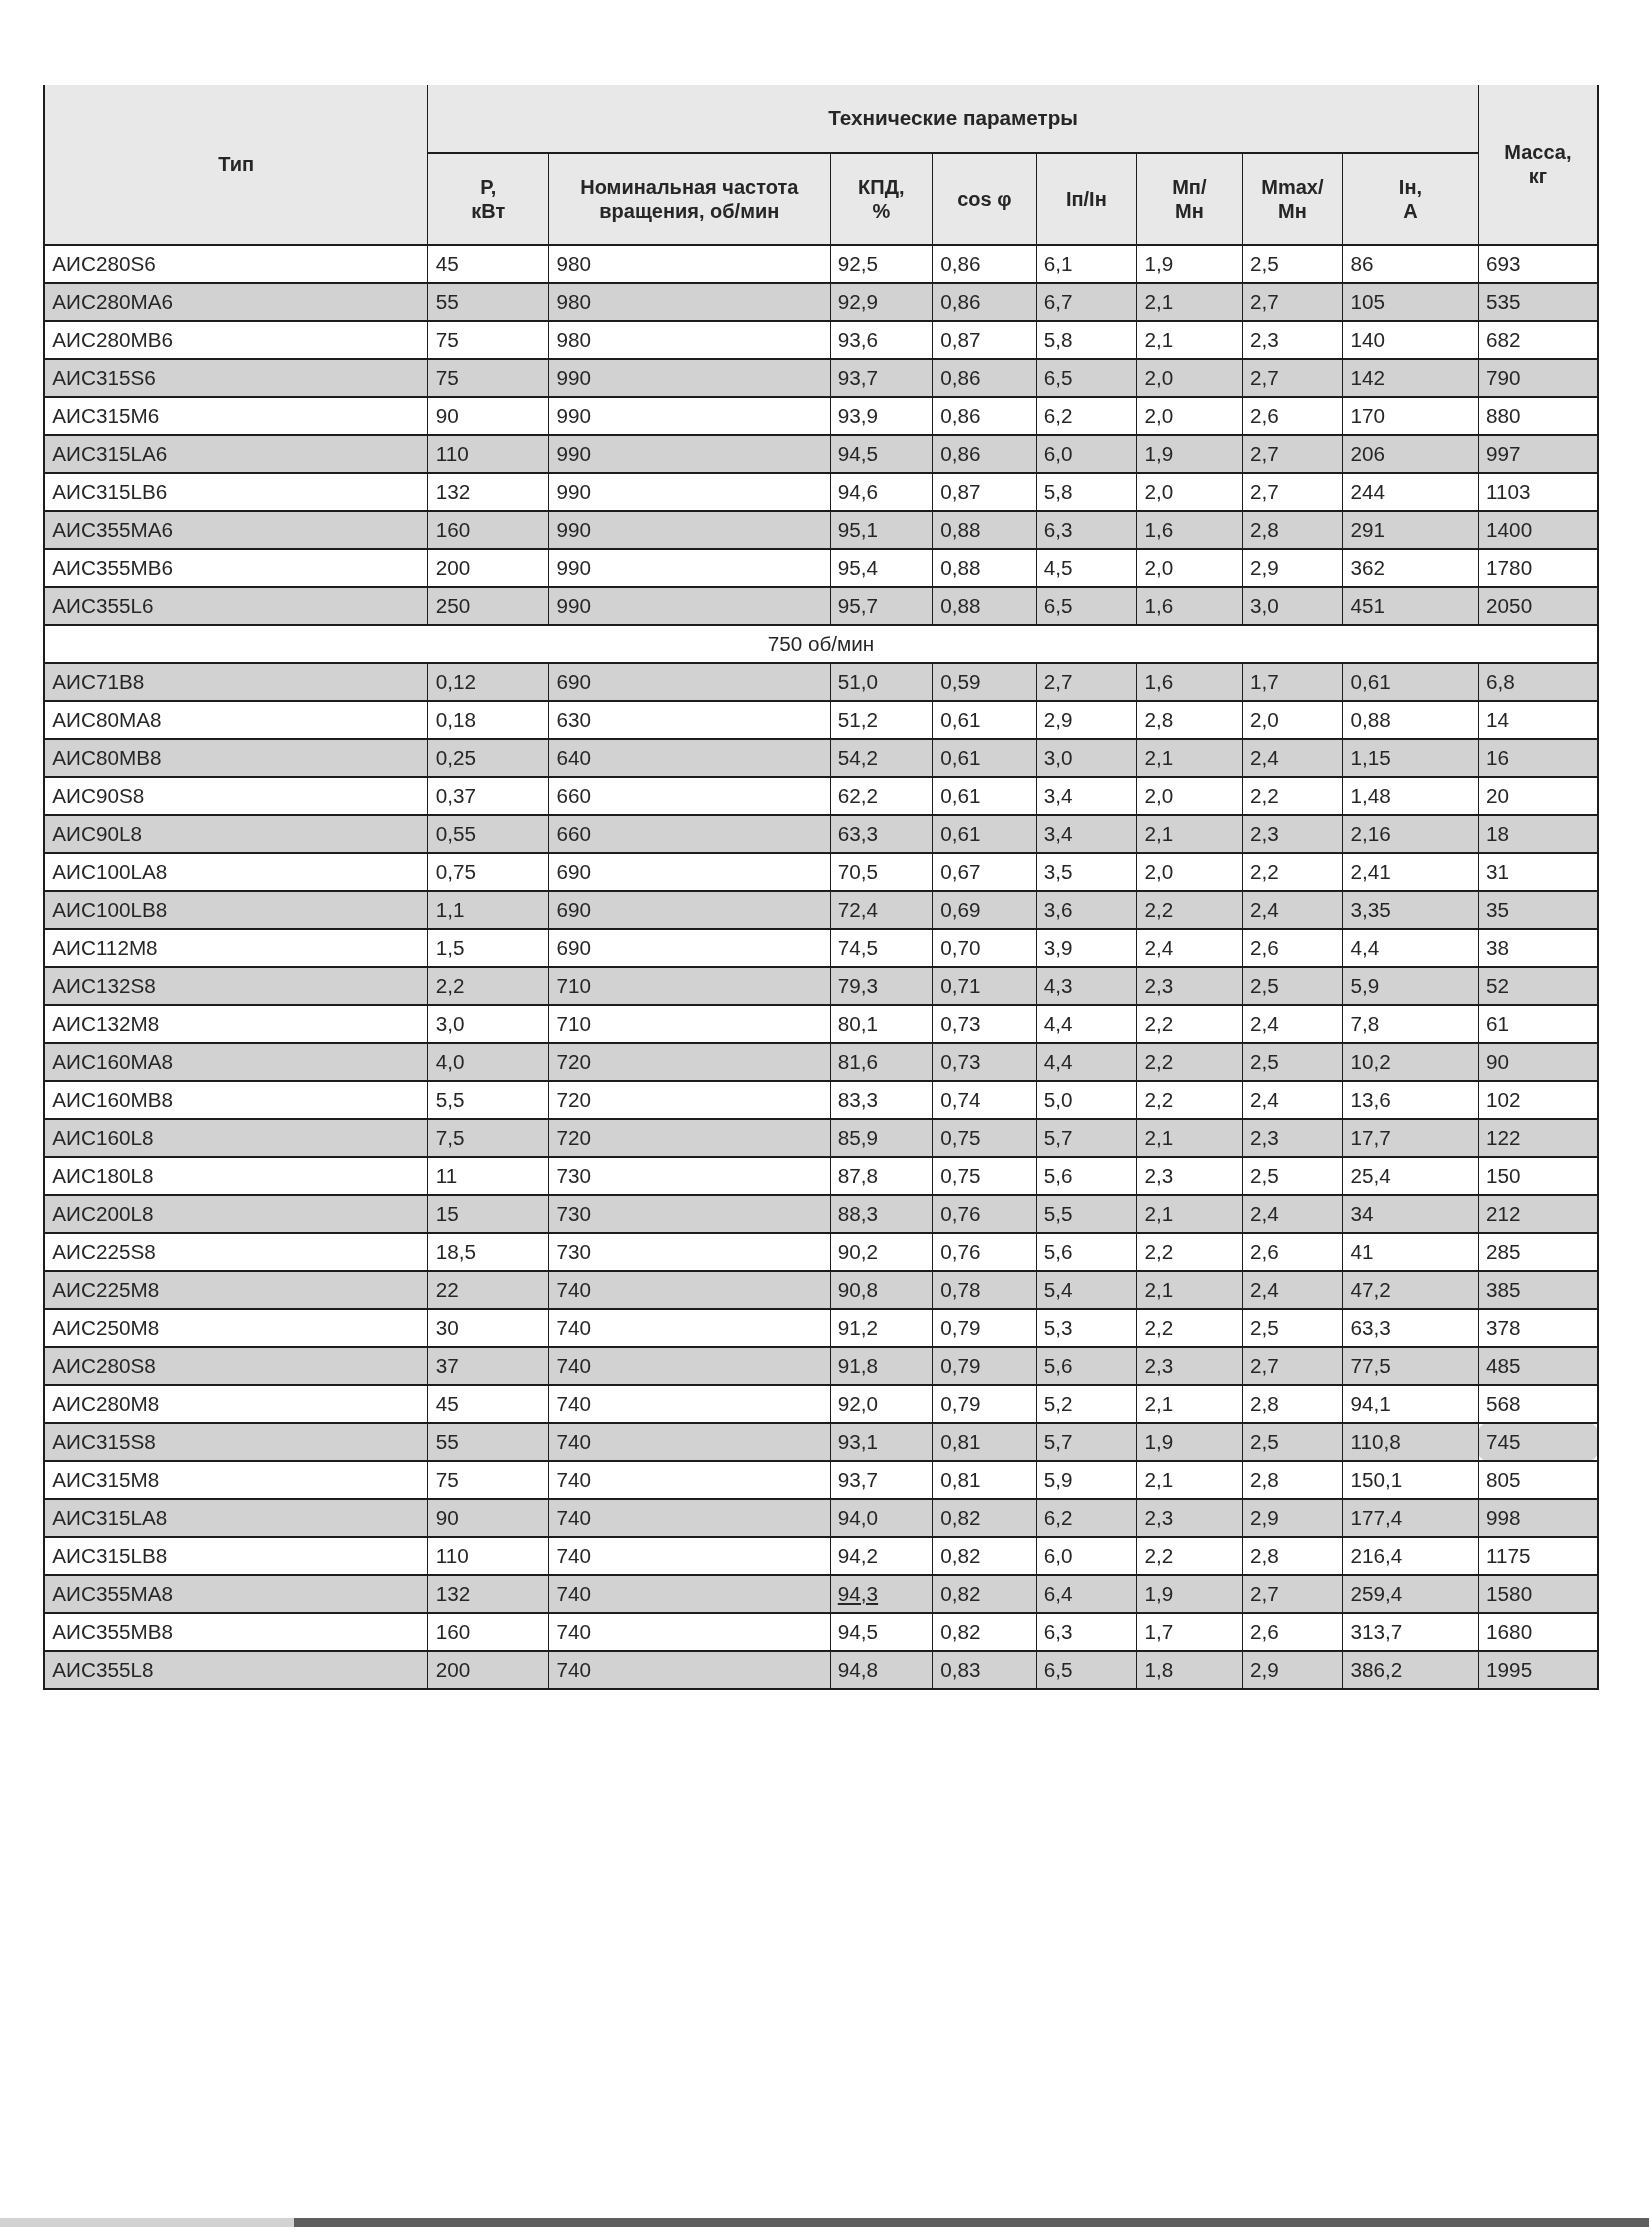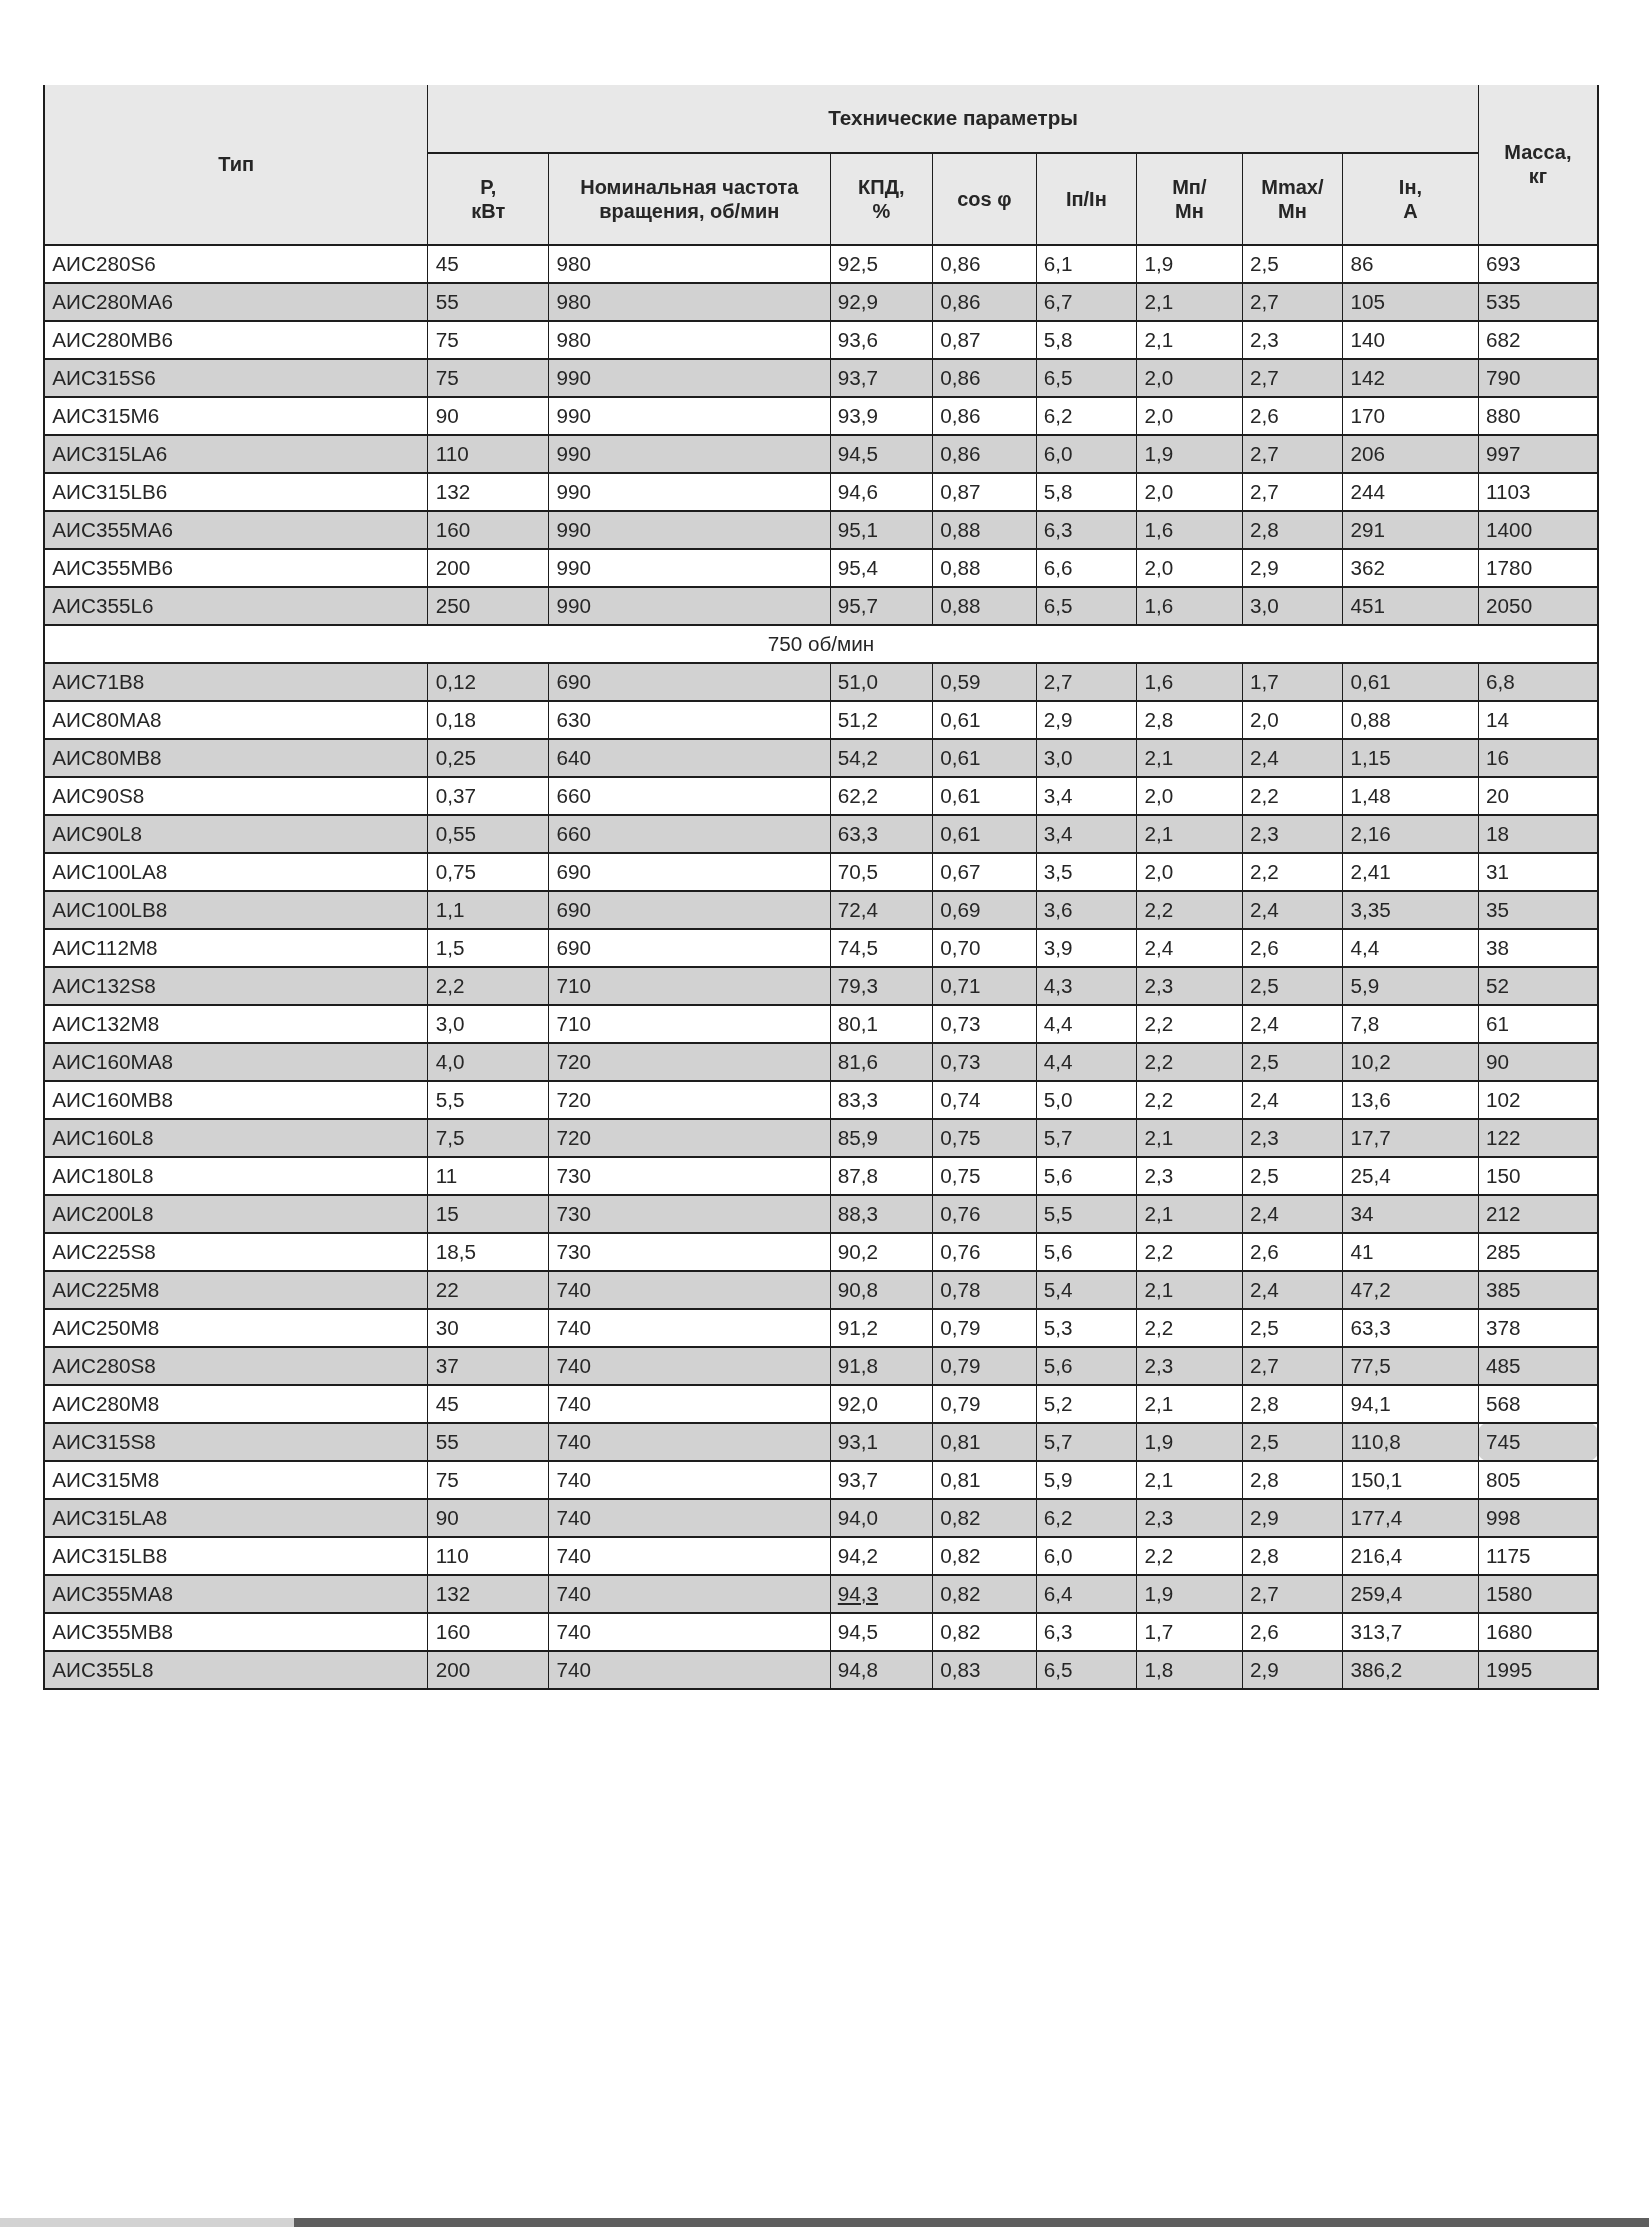--- a/index.html
+++ b/index.html
@@ -203,21 +203,21 @@
         <td style="background: rgb(210, 210, 210);">2,8</td>
         <td style="background: rgb(210, 210, 210);">291</td>
         <td style="background: rgb(210, 210, 210);">1400</td>
       </tr>
       <tr class="white">
         <td>АИС355МВ6</td>
         <td>200</td>
         <td>990</td>
         <td>95,4</td>
         <td>0,88</td>
-        <td>6,6</td>
+        <td>4,5</td>
         <td>2,0</td>
         <td>2,9</td>
         <td>362</td>
         <td>1780</td>
       </tr>
       <tr class="gray">
         <td style="background: rgb(210, 210, 210);">АИС355L6</td>
         <td style="background: rgb(210, 210, 210);">250</td>
         <td style="background: rgb(210, 210, 210);">990</td>
         <td style="background: rgb(210, 210, 210);">95,7</td>

